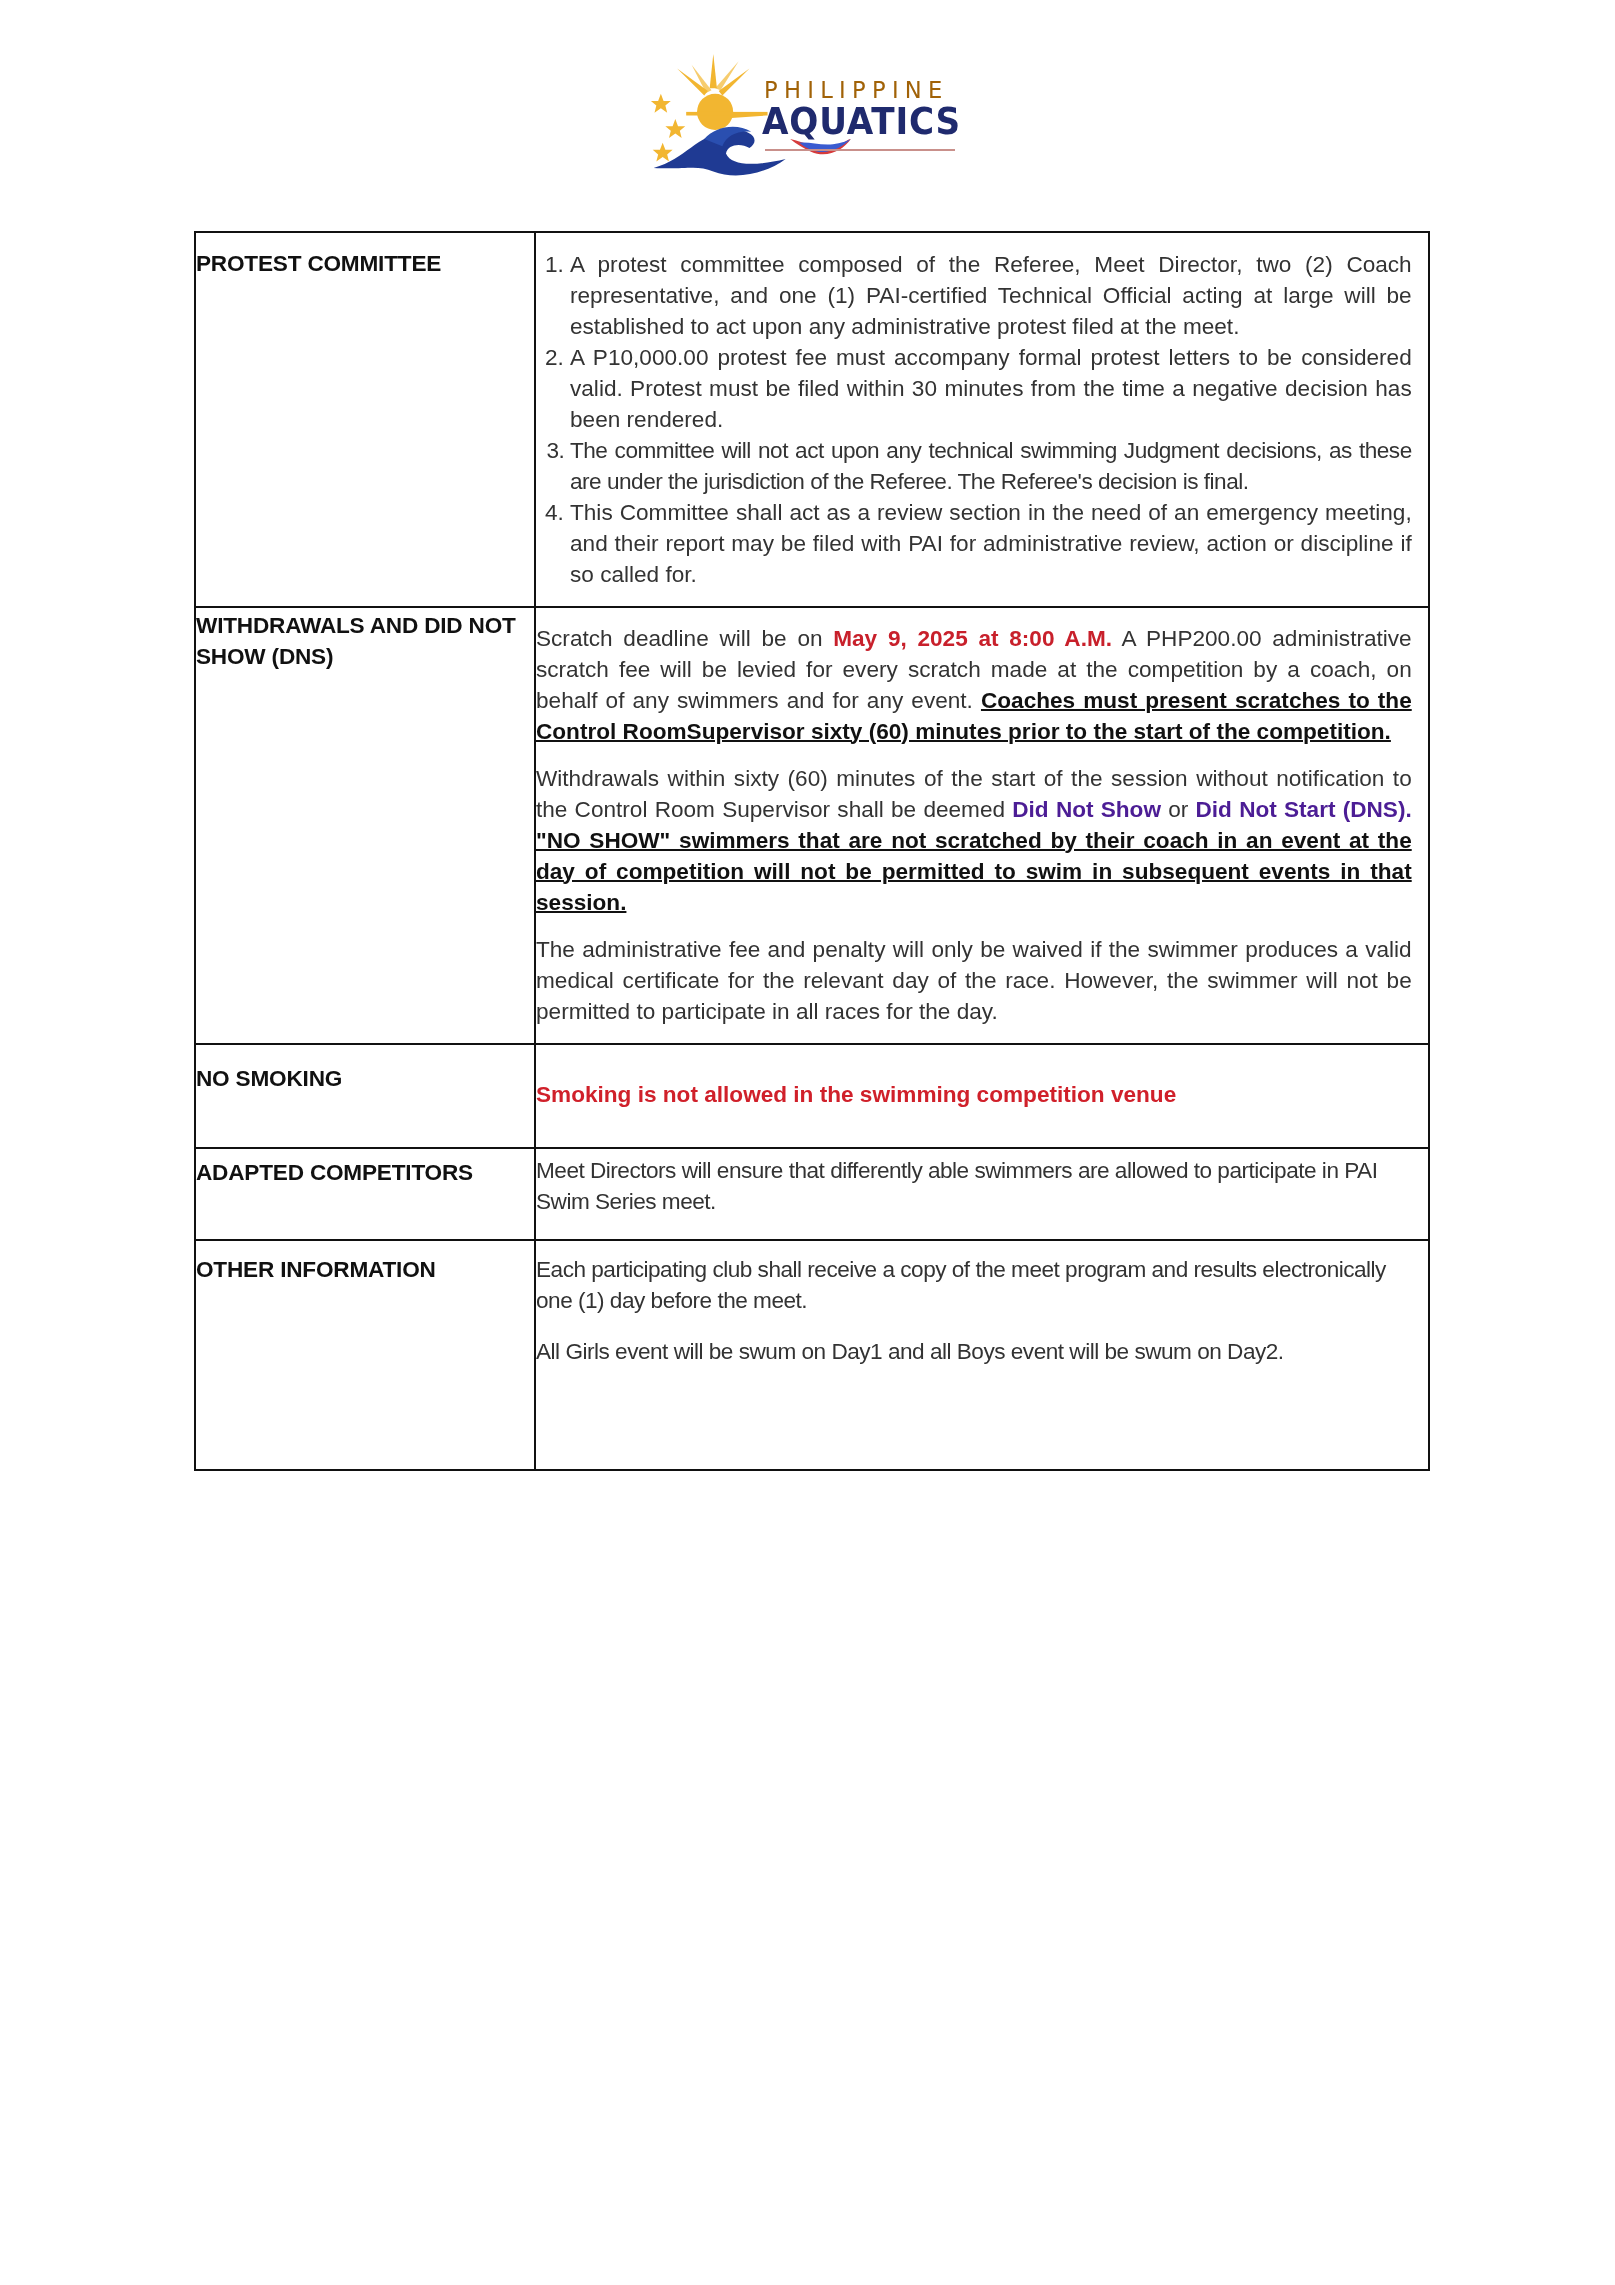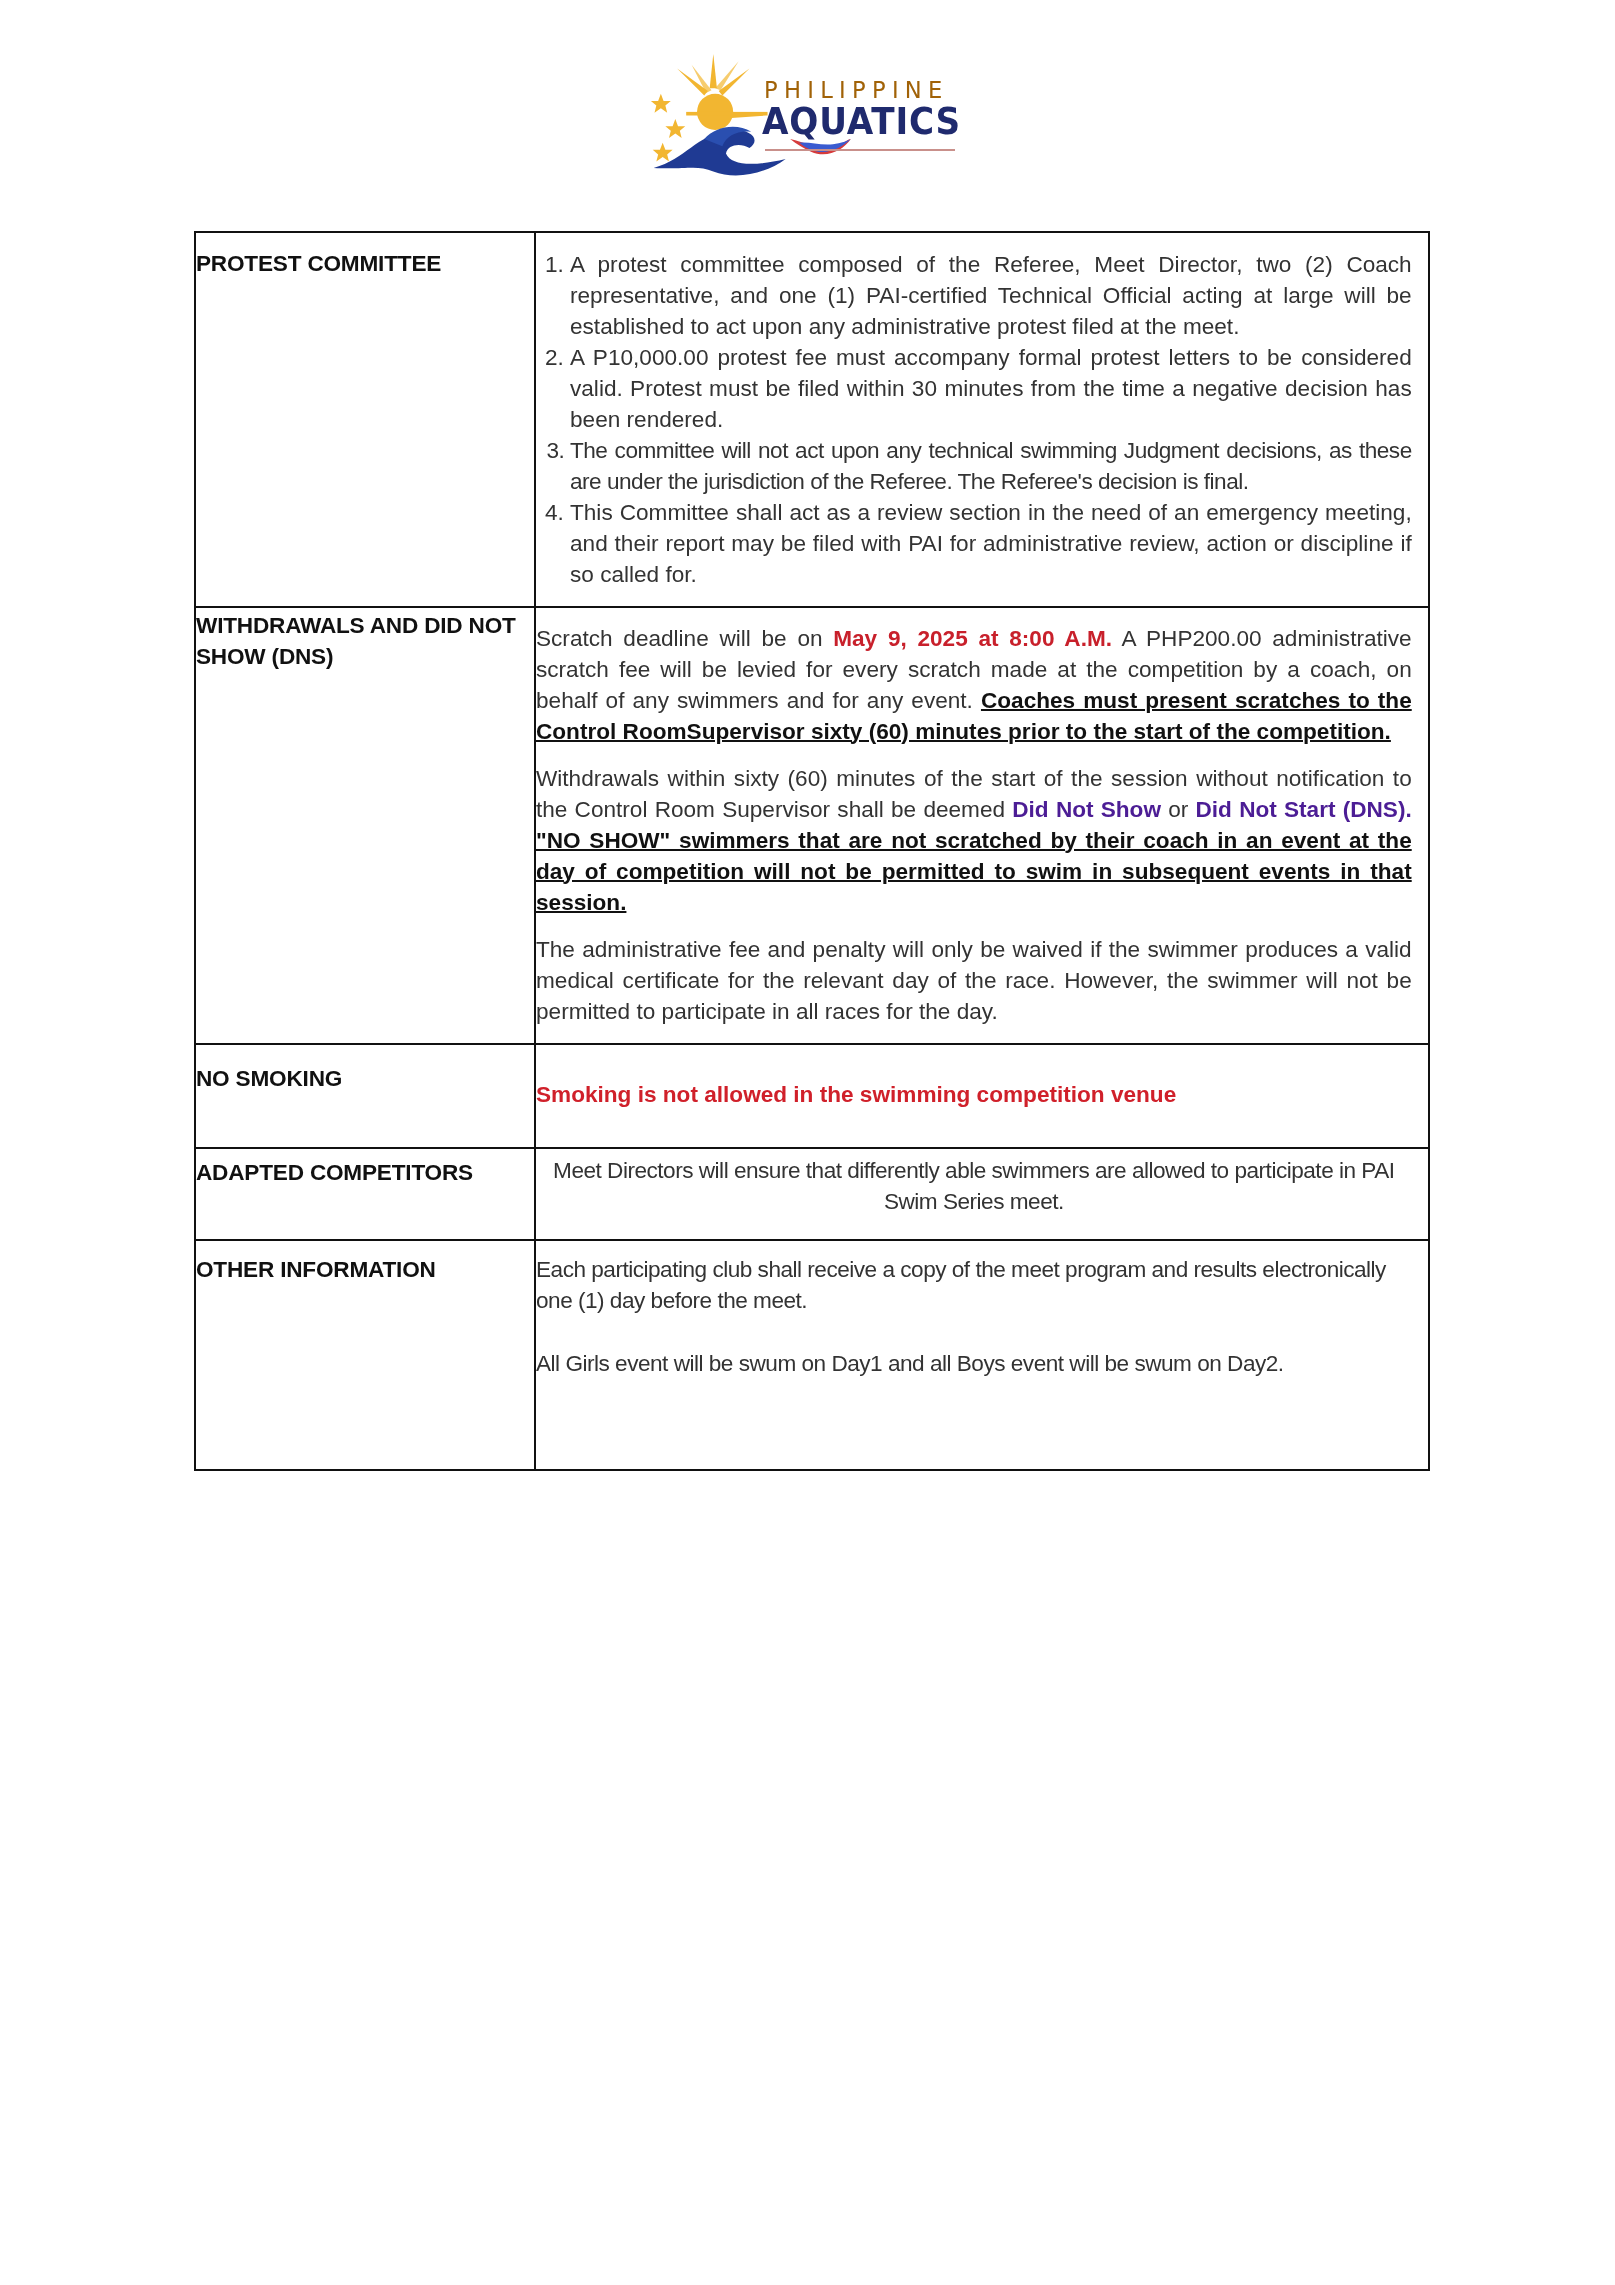--- a/index.html
+++ b/index.html
@@ -85,26 +85,26 @@
   <tr style="height:104px">
     <td class="label" style="padding-top:18px !important">
           <span>NO SMOKING</span>
         </td>
     <td class="content" style="padding-top:34px !important"><span class="redline">Smoking is not allowed in the swimming competition venue</span></td>
   </tr>
   <tr style="height:92px">
     <td class="label" style="padding-top:7.2px !important">
           <span>ADAPTED COMPETITORS</span>
         </td>
-    <td class="content narrow" style="padding-top:5.4px !important; text-align:center"><span>Meet Directors will ensure that differently able swimmers are allowed to participate in PAI Swim Series meet.</span></td>
+    <td class="content narrow" style="padding-top:5.4px !important; text-align:left"><span>Meet Directors will ensure that differently able swimmers are allowed to participate in PAI Swim Series meet.</span></td>
   </tr>
   <tr style="height:230px">
     <td class="label" style="padding-top:12.7px !important">
           <span>OTHER INFORMATION</span>
         </td>
     <td class="content narrow" style="padding-top:12.7px !important; text-align:left">
-      <p style="margin-bottom:32px">Each participating club shall receive a copy of the meet program and results electronically one (1) day before the meet.</p>
+      <p style="margin-bottom:20px">Each participating club shall receive a copy of the meet program and results electronically one (1) day before the meet.</p>
       <p>All Girls event will be swum on Day1 and all Boys event will be swum on Day2.</p>
     </td>
   </tr>
 </tbody>
   </table>
 
 
 </body></html>

